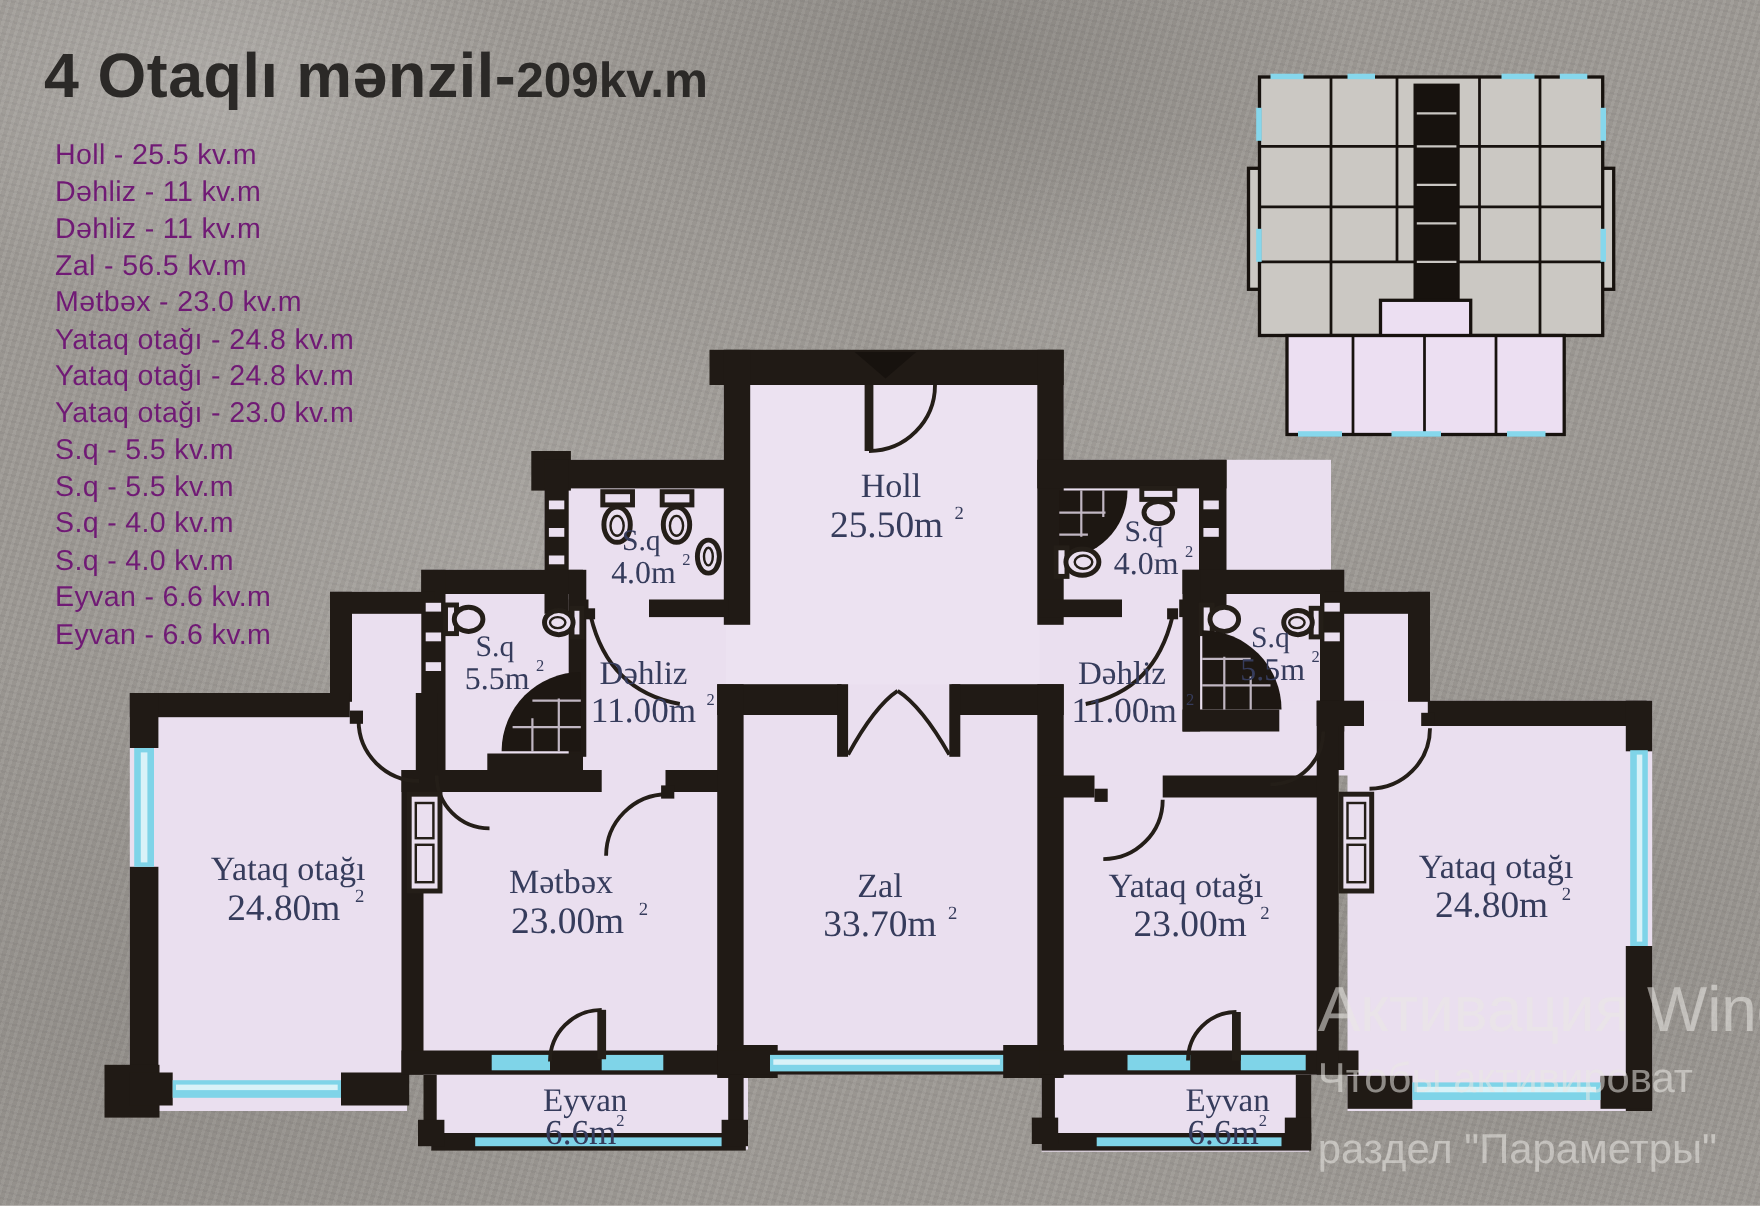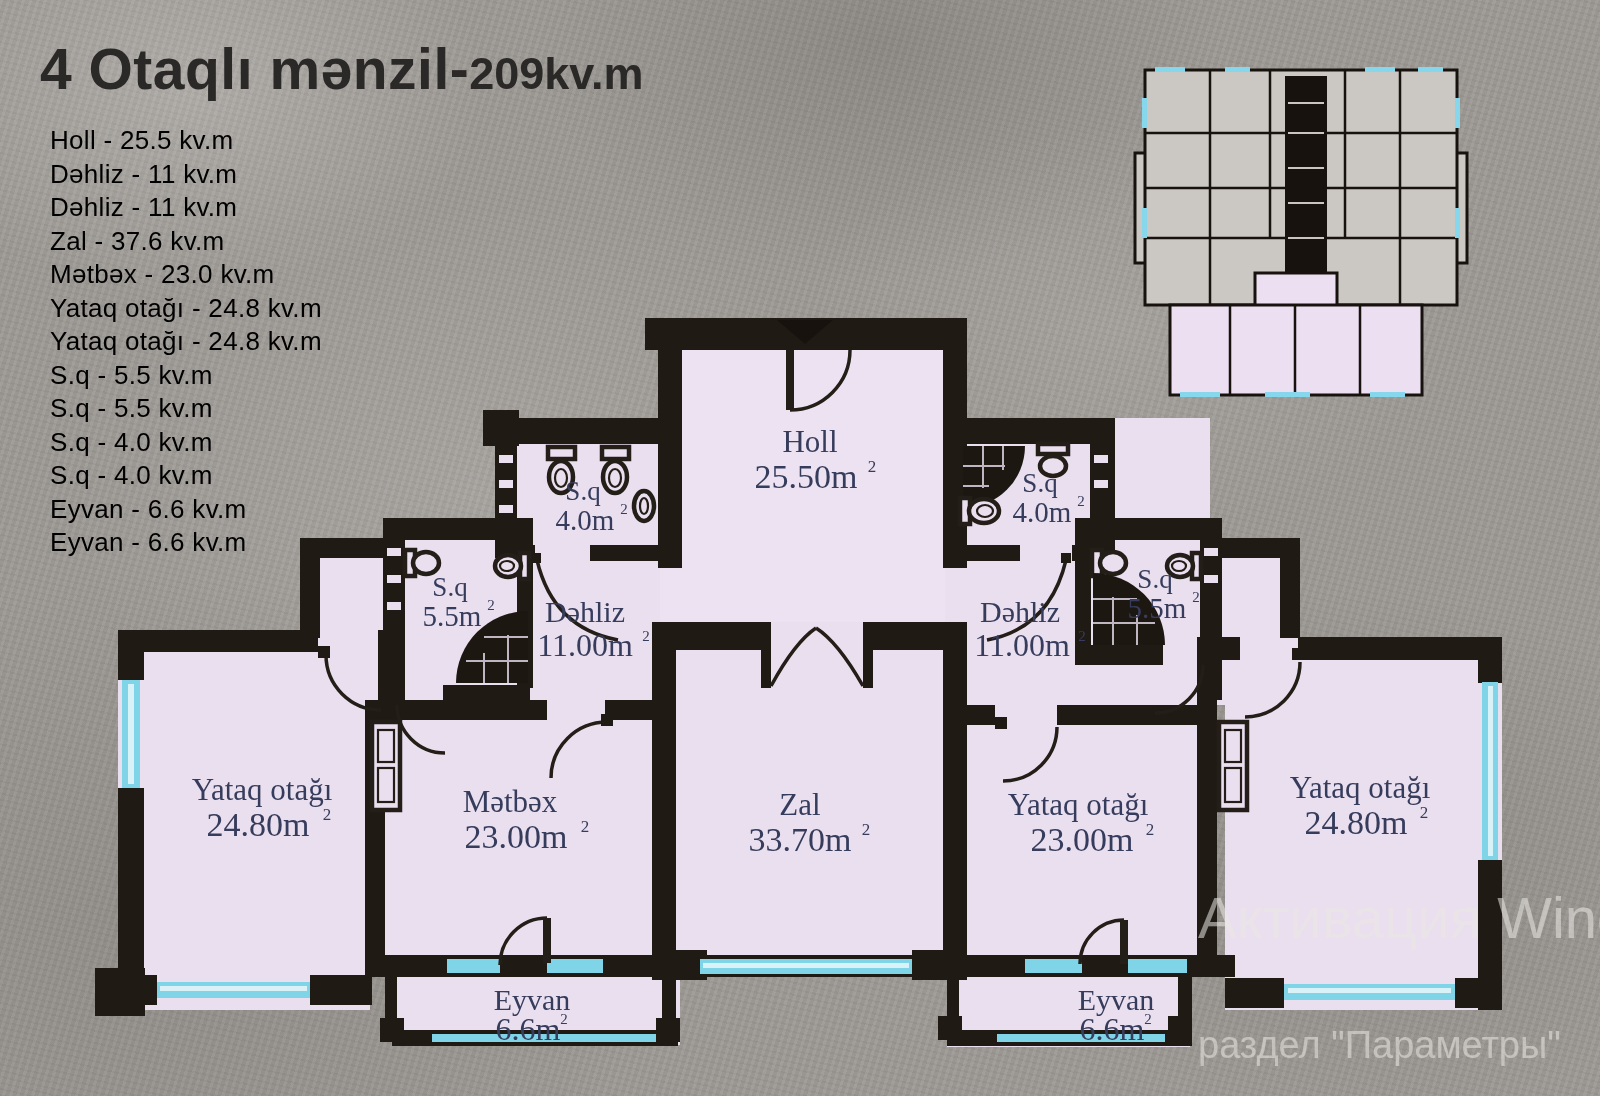--- a/index.html
+++ b/index.html
@@ -14,21 +14,21 @@
       radial-gradient(520px 380px at 85% 78%, rgba(70,68,64,.14), rgba(0,0,0,0) 70%),
       radial-gradient(460px 300px at 70% 30%, rgba(255,255,255,.08), rgba(255,255,255,0) 70%),
       radial-gradient(700px 500px at 10% 85%, rgba(66,63,60,.12), rgba(0,0,0,0) 72%),
       repeating-linear-gradient(107deg, rgba(255,255,255,.035) 0 3px, rgba(0,0,0,.03) 3px 7px),
       repeating-linear-gradient(13deg, rgba(0,0,0,.025) 0 2px, rgba(255,255,255,.02) 2px 6px);
   }
   .hdr{position:absolute;left:40px;top:36px;color:#2b2927;letter-spacing:.5px;}
   .hdr .t1{font-size:57px;font-weight:700;}
   .hdr .t2{font-size:45px;font-weight:700;letter-spacing:0;margin-top:27px;}
   .roomlist{position:absolute;left:50px;top:124px;margin:0;padding:0;list-style:none;
-    font-size:26px;line-height:33.5px;color:#000000;letter-spacing:.3px;}
+    font-size:26px;line-height:33.5px;color:#701a75;letter-spacing:.3px;}
   svg.plan{position:absolute;left:0;top:0;}
   .w{fill:#201a15;}
   .rm{fill:#eadfef;}
   .rm2{fill:#ece2f1;}
   .cy{fill:#7fd4e8;}
   .cyl{fill:#d9f2f8;}
   .arc{fill:none;stroke:#241e18;stroke-width:3.5;}
   .leaf{stroke:#241e18;stroke-width:8;}
   .fx{fill:#eadfef;stroke:#241e18;stroke-width:4.5;}
   .fx2{fill:none;stroke:#241e18;stroke-width:2.2;}
@@ -57,24 +57,25 @@
   <div class="texture"></div>
 
   <div class="hdr">
     <span class="t1">4 Otaqlı mənzil-</span><span class="t2">209kv.m</span>
   </div>
 
   <ul class="roomlist">
     <li>Holl - 25.5 kv.m</li>
     <li>Dəhliz - 11 kv.m</li>
     <li>Dəhliz - 11 kv.m</li>
-    <li>Zal - 37.6 kv.m</li>
+    <li>Zal - 56.5 kv.m</li>
     <li>Mətbəx - 23.0 kv.m</li>
     <li>Yataq otağı - 24.8 kv.m</li>
     <li>Yataq otağı - 24.8 kv.m</li>
+    <li>Yataq otağı - 23.0 kv.m</li>
     <li>S.q - 5.5 kv.m</li>
     <li>S.q - 5.5 kv.m</li>
     <li>S.q - 4.0 kv.m</li>
     <li>S.q - 4.0 kv.m</li>
     <li>Eyvan - 6.6 kv.m</li>
     <li>Eyvan - 6.6 kv.m</li>
   </ul>
 
   <svg class="plan" width="1600" height="1096" viewBox="0 0 1600 1096">
 
@@ -407,14 +408,15 @@
       <text class="tma" x="528" y="1040">6.6m</text>
       <text class="sups" x="564" y="1024">2</text>
 
       <text class="tmn" x="1116" y="1010">Eyvan</text>
       <text class="tma" x="1112" y="1040">6.6m</text>
       <text class="sups" x="1148" y="1024">2</text>
     </g>
   </svg>
 
   <div class="watermark wm1">Активация Windo</div>
+  <div class="watermark wm2">Чтобы активироват</div>
   <div class="watermark wm3">раздел "Параметры"</div>
 </div>
 
 </body></html>

